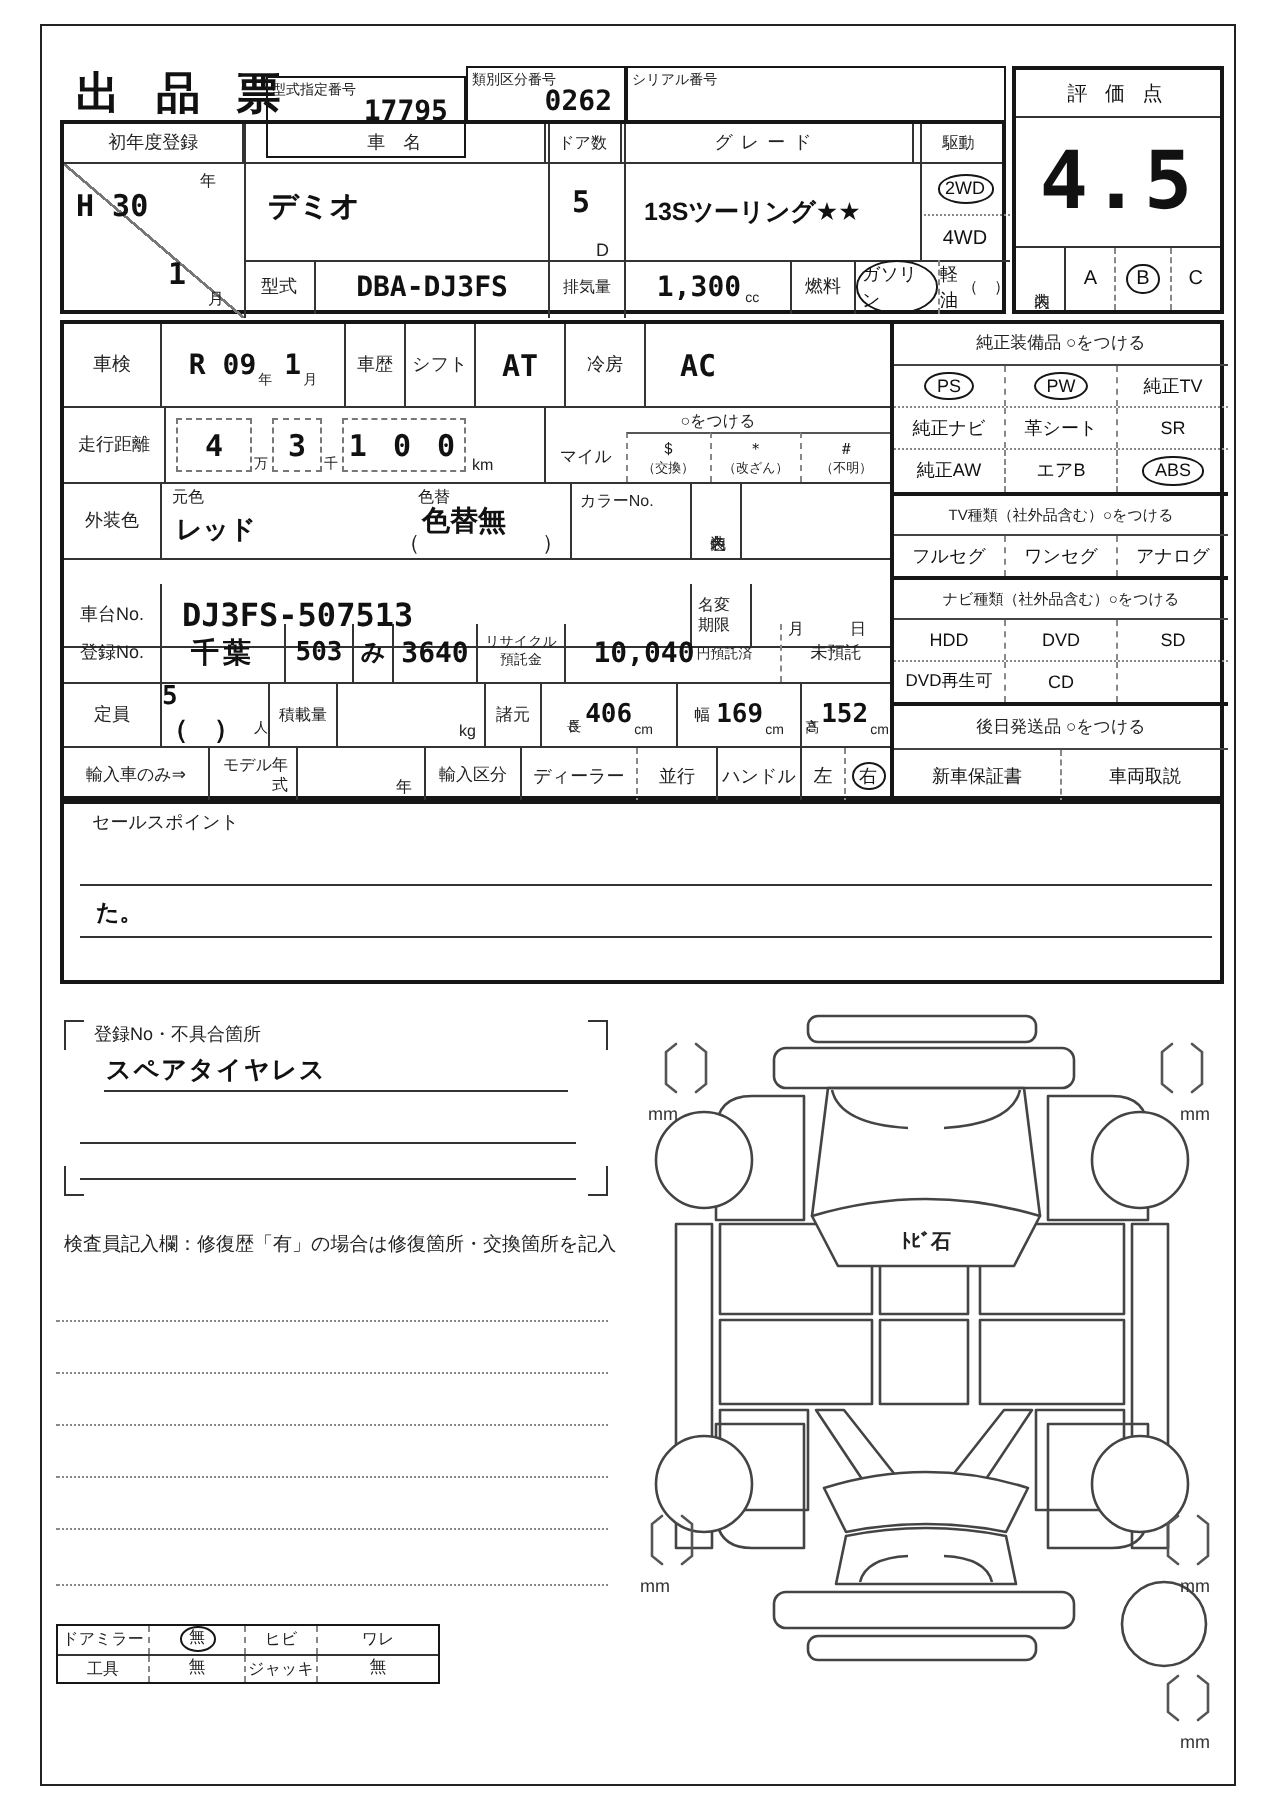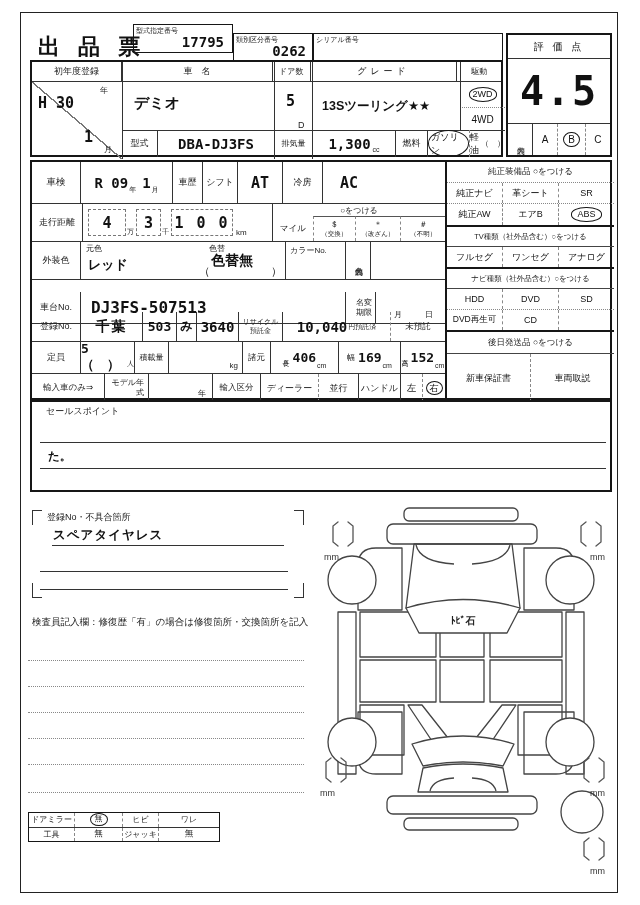--- a/index.html
+++ b/index.html
@@ -26,21 +26,21 @@
 .uline{border-bottom:1px solid #333}
 svg text{font-family:"Liberation Sans","DejaVu Sans",sans-serif}
 </style>
 </head>
 <body>
 
 <div class="abs" style="left:20px;top:12px;width:598px;height:881px;border:1.6px solid #222"></div>
 
 <div class="abs jv" style="left:38px;top:32px;font-size:22px;letter-spacing:6px">出 品 票</div>
 
-<div class="abs bd1" style="left:133px;top:24px;width:100px;height:29px">
+<div class="abs bd1" style="left:133px;top:38px;width:100px;height:41px">
   <span class="abs lab" style="left:2px;top:1px;font-size:7px">型式指定番号</span>
   <span class="abs val" style="right:8px;top:9px;font-size:14px">17795</span>
 </div>
 <div class="abs bd1" style="left:233px;top:33px;width:80px;height:29px">
   <span class="abs lab" style="left:2px;top:1px;font-size:7px">類別区分番号</span>
   <span class="abs val" style="right:6px;top:9px;font-size:14px">0262</span>
 </div>
 <div class="abs bd1" style="left:313px;top:33px;width:190px;height:29px">
   <span class="abs lab" style="left:2px;top:1px;font-size:7px">シリアル番号</span>
   <span class="abs val" style="left:70px;top:9px;font-size:13px"></span>
@@ -172,21 +172,21 @@
     <div class="bl" style="width:60px;position:relative">
         <span class="abs lab" style="left:4px;top:3px;font-size:8px">カラーNo.</span>
       </div>
     <div class="cell vert lab bl" style="width:25px;font-size:8px">内装色</div>
     <div class="bl" style="width:75px"></div>
   </div>
 
   <div class="abs row" style="left:0;top:130px;width:413px;height:32px;border-bottom:1.2px solid #333">
     <div class="cell lab" style="width:48px;font-size:9px">車台No.</div>
     <div class="cell val bl" style="width:265px;justify-content:flex-start;padding-left:10px;font-size:16px">DJ3FS-507513</div>
-    <div class="cell lab bl" style="width:30px;font-size:8px;text-align:right;line-height:1.2;padding:0 3px">名変期限</div>
+    <div class="cell lab bl" style="width:30px;font-size:8px;text-align:left;line-height:1.2;padding:0 3px">名変期限</div>
     <div class="bl" style="width:70px;position:relative">
       <span class="abs lab" style="left:18px;bottom:3px;font-size:8px">月</span>
       <span class="abs lab" style="right:12px;bottom:3px;font-size:8px">日</span>
     </div>
   </div>
 
   <div class="abs row" style="left:0;top:150px;width:413px;height:30px;border-bottom:1.2px solid #333">
     <div class="cell lab" style="width:48px;font-size:9px">登録No.</div>
     <div class="cell jv bl" style="width:62px;font-size:14px;letter-spacing:2px">千葉</div>
     <div class="cell val bl" style="width:34px;font-size:13px">503</div>
@@ -239,20 +239,29 @@
     <div class="cell lab bld" style="width:40px;font-size:9px">並行</div>
     <div class="cell lab bl" style="width:42px;font-size:9px">ハンドル</div>
     <div class="cell lab bl" style="width:22px;font-size:9.5px">左</div>
     <div class="cell bld" style="width:23px">
         <span class="stamp" style="font-size:9px;padding:0 3px">右</span>
       </div>
   </div>
 
   <div class="abs col" style="left:413px;top:0;width:169px;height:240px;border-left:2px solid #161616">
     <div class="cell lab" style="height:20px;font-size:8.5px">純正装備品 ○をつける</div>
+    <div class="row bt1" style="height:21px">
+      <div class="cell" style="flex:1">
+          <span class="stamp" style="font-size:9px">PS</span>
+        </div>
+      <div class="cell bld" style="flex:1">
+          <span class="stamp" style="font-size:9px">PW</span>
+        </div>
+      <div class="cell bld" style="flex:1;font-size:9px">純正TV</div>
+    </div>
     <div class="row btd" style="height:21px">
       <div class="cell" style="flex:1;font-size:9px">純正ナビ</div>
       <div class="cell bld" style="flex:1;font-size:9px">革シート</div>
       <div class="cell bld" style="flex:1;font-size:9px">SR</div>
     </div>
     <div class="row btd" style="height:22px">
       <div class="cell" style="flex:1;font-size:9px">純正AW</div>
       <div class="cell bld" style="flex:1;font-size:9px">エアB</div>
       <div class="cell bld" style="flex:1">
           <span class="stamp" style="font-size:9px">ABS</span>

